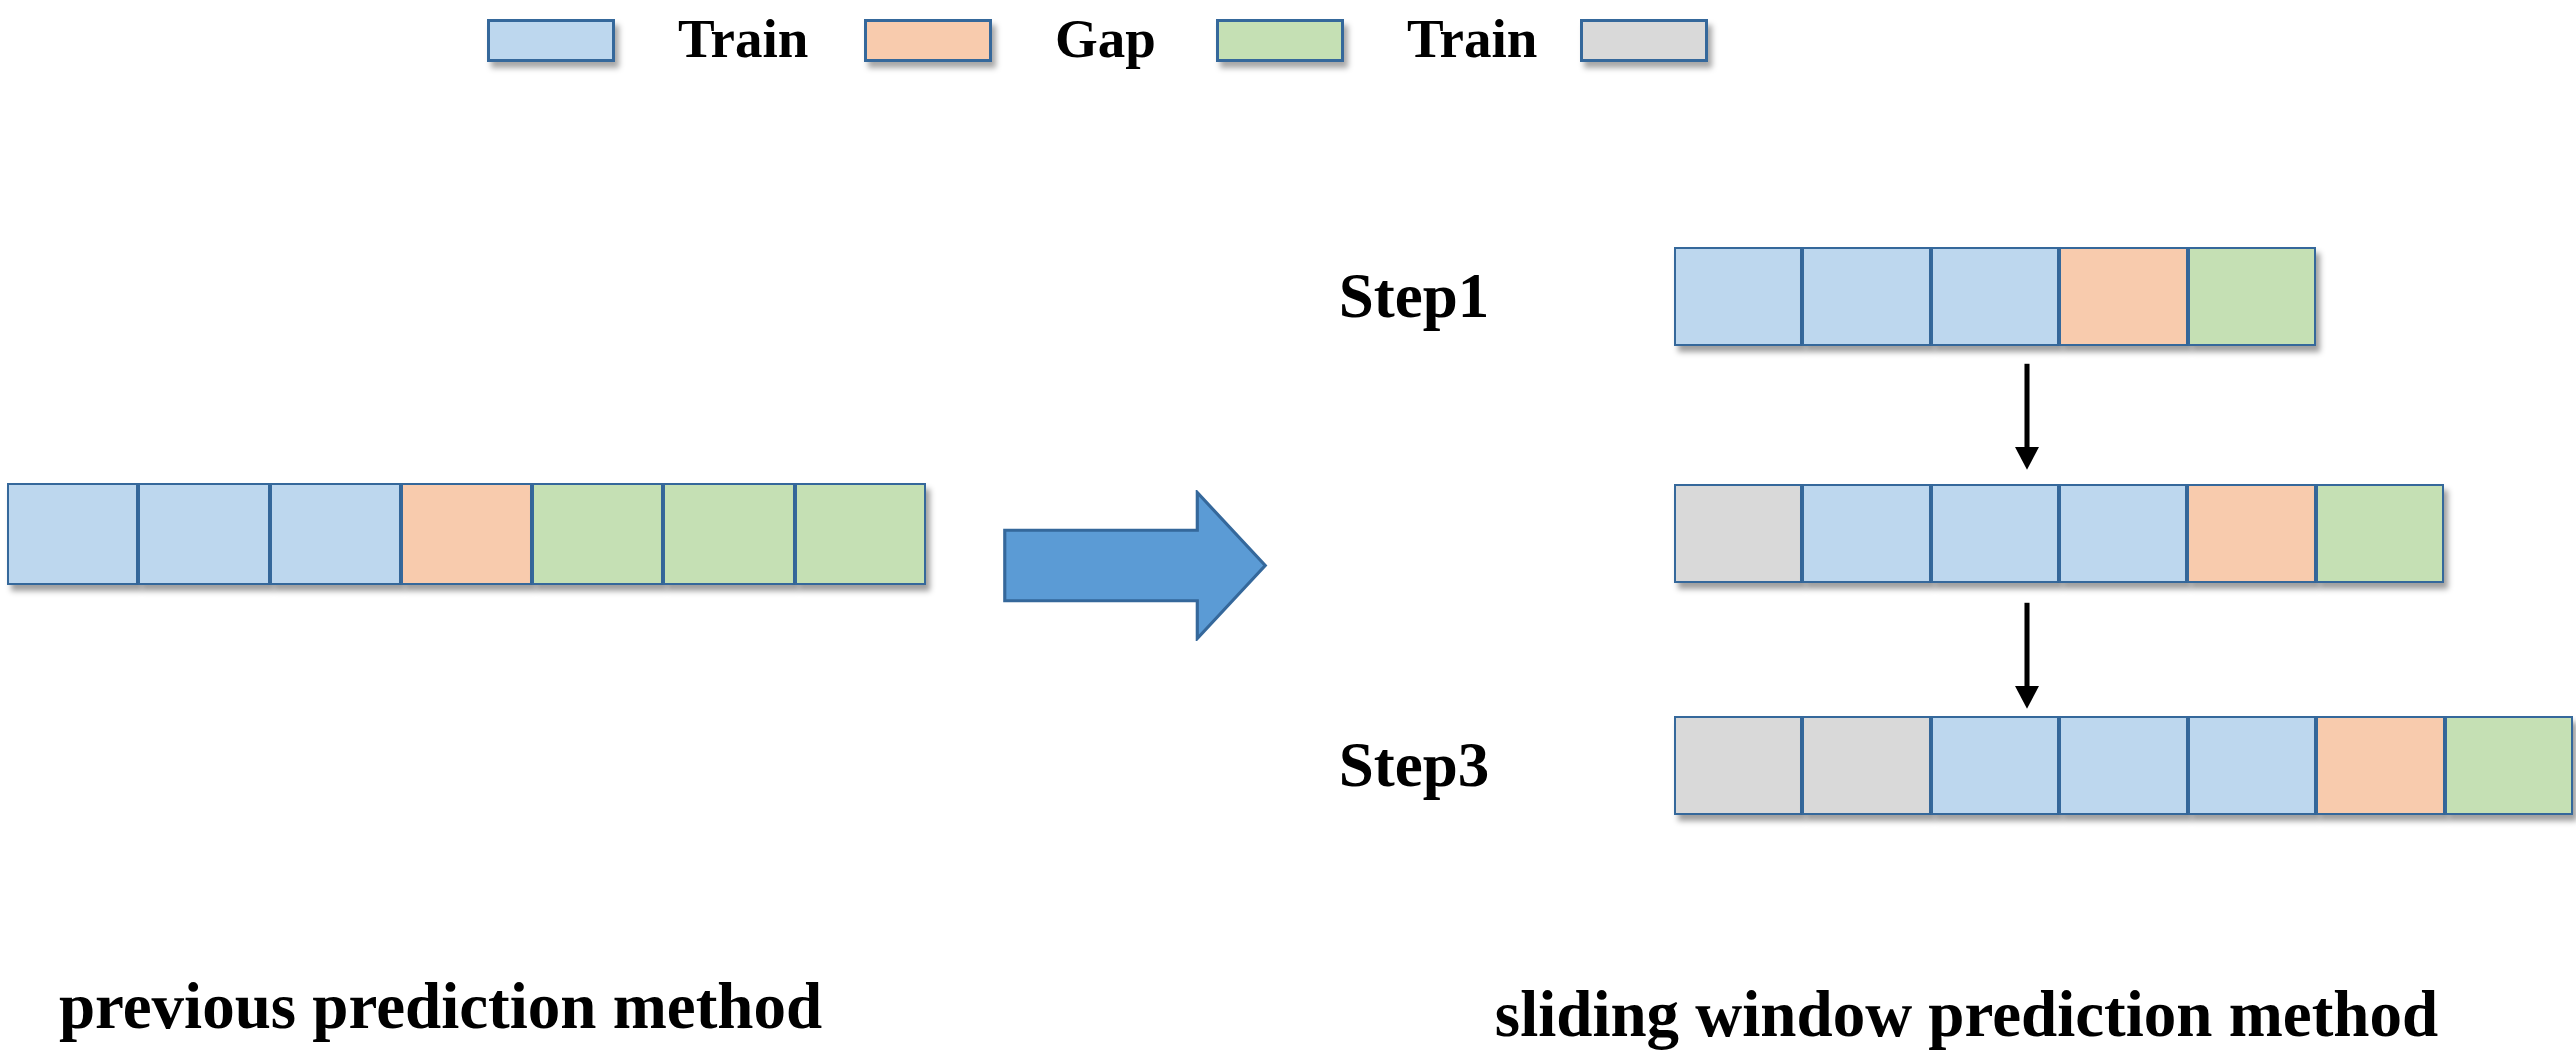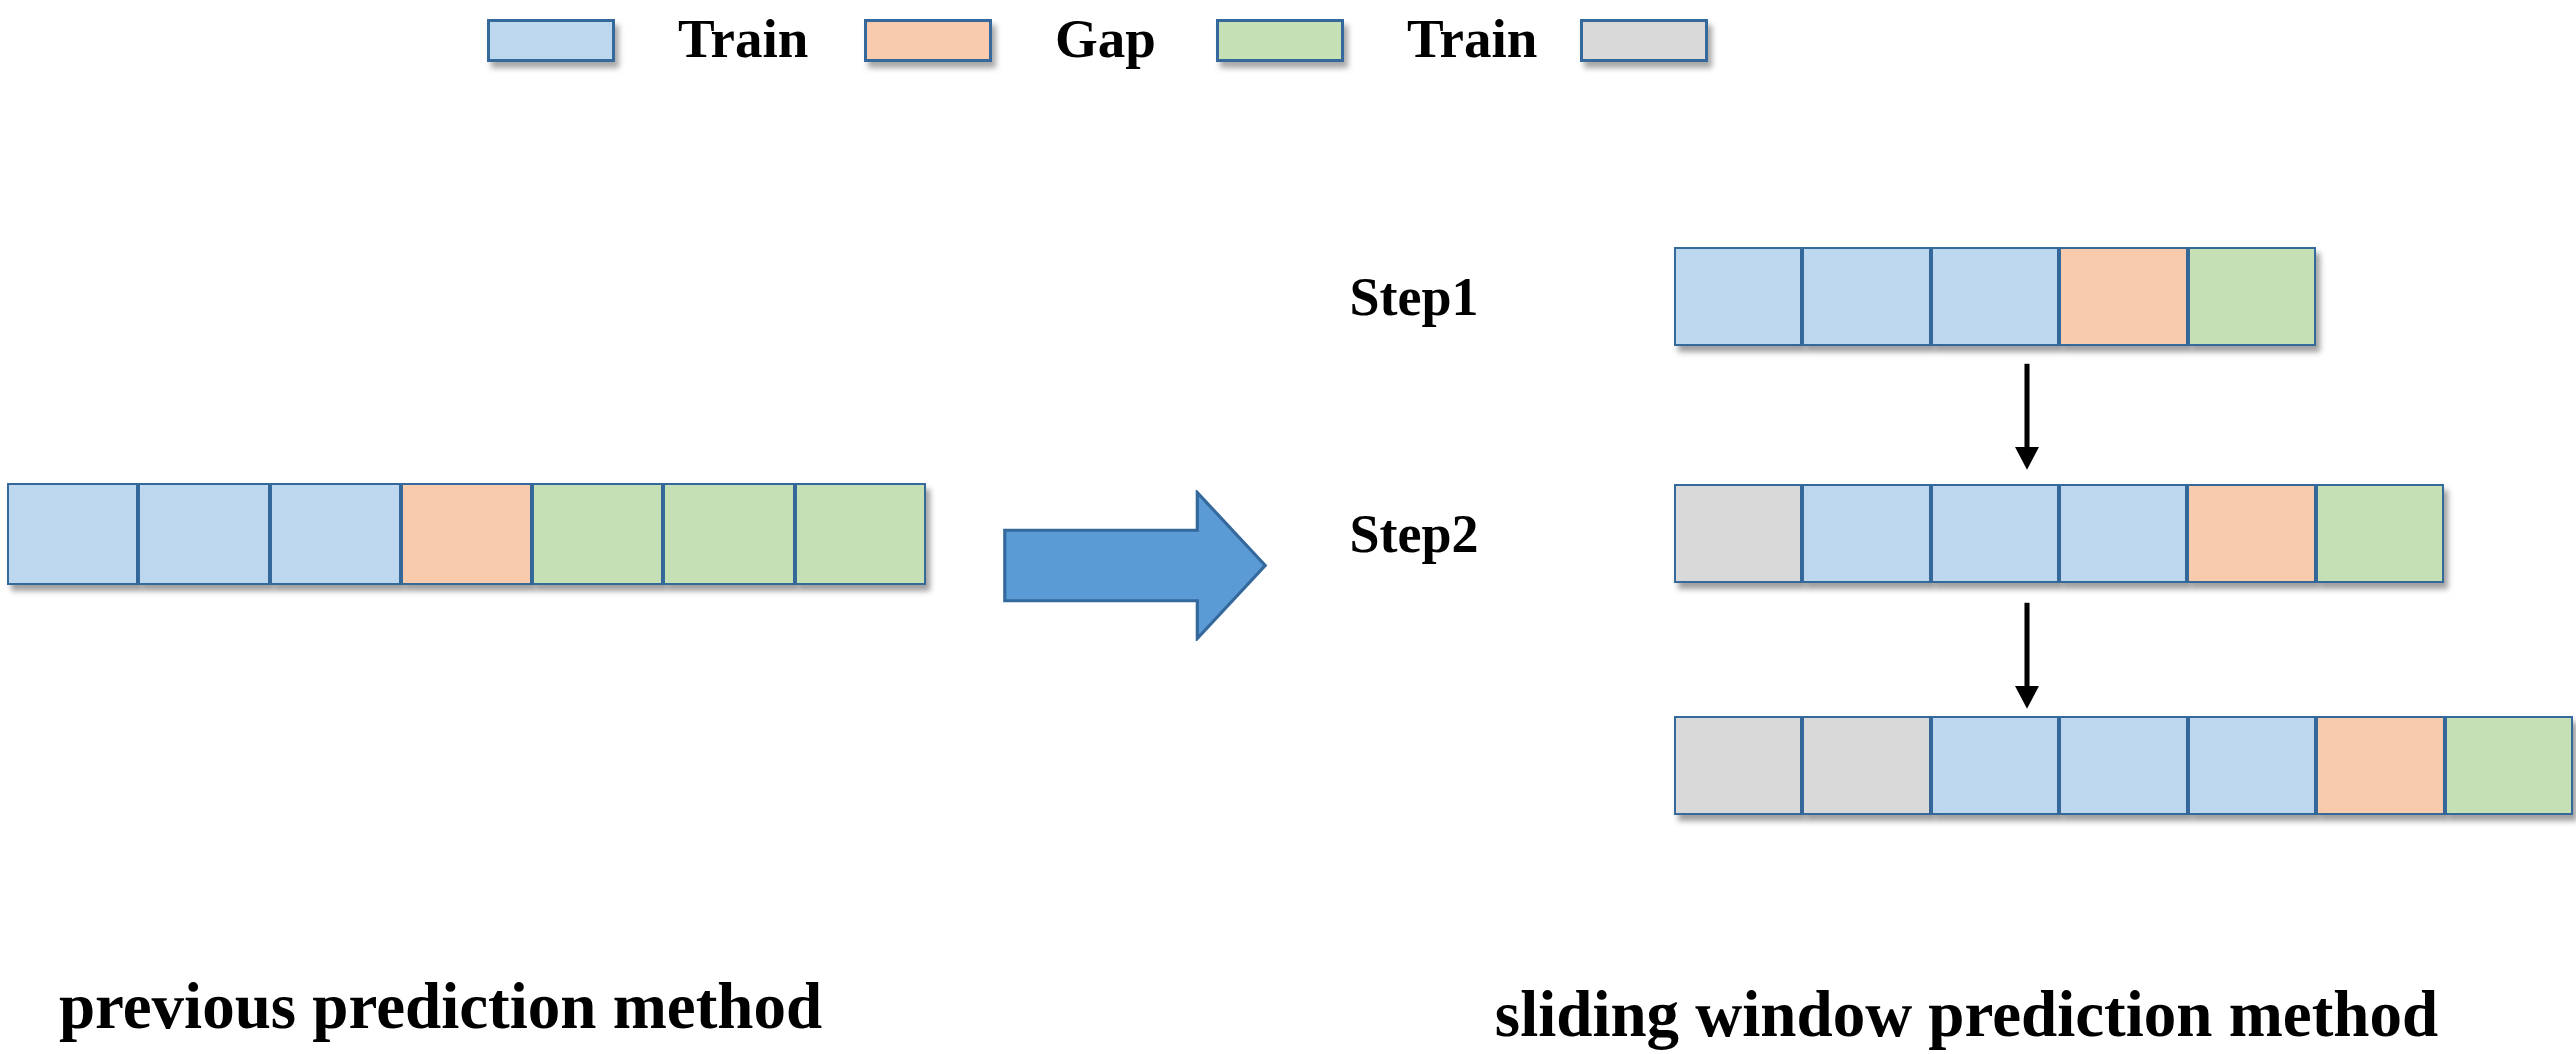--- a/index.html
+++ b/index.html
@@ -55,21 +55,21 @@
 
   
   .step-label {
     position: absolute;
     left: 1326px;
     width: 176px;
     height: 99px;
     display: flex;
     align-items: center;
     justify-content: center;
-    font-size: 54px;
+    font-size: 63px;
     font-weight: bold;
     color: #000;
     line-height: 1;
   }
 
   
   .big-arrow {
     position: absolute;
     left: 1002px;
     top: 490px;
@@ -141,35 +141,35 @@
       <div class="cell" style="background: rgb(189, 215, 238);"></div>
       <div class="cell" style="background: rgb(248, 203, 173);"></div>
       <div class="cell" style="background: rgb(197, 224, 180);"></div>
     </div>
 
   <svg id="down-arrow-1" class="down-arrow" viewBox="0 0 60 176">
     <line x1="30" y1="6" x2="30" y2="144" style="stroke:var(--down_arrow,#000); stroke-width:8;"></line>
     <polygon points="11,138 49,138 30,174" style="fill:var(--down_arrow,#000);"></polygon>
   </svg>
 
-  <div class="step-label" style="top:484px">Step2</div>
   <div class="row" style="left:1674px; top:484px; width:770px; height:99px">
       <div class="cell" style="background: rgb(217, 217, 217);"></div>
       <div class="cell" style="background: rgb(189, 215, 238);"></div>
       <div class="cell" style="background: rgb(189, 215, 238);"></div>
       <div class="cell" style="background: rgb(189, 215, 238);"></div>
       <div class="cell" style="background: rgb(248, 203, 173);"></div>
       <div class="cell" style="background: rgb(197, 224, 180);"></div>
     </div>
 
   <svg id="down-arrow-2" class="down-arrow" viewBox="0 0 60 176">
     <line x1="30" y1="6" x2="30" y2="144" style="stroke:var(--down_arrow,#000); stroke-width:8;"></line>
     <polygon points="11,138 49,138 30,174" style="fill:var(--down_arrow,#000);"></polygon>
   </svg>
 
+  <div class="step-label" style="top:716px">Step3</div>
   <div class="row" style="left:1674px; top:716px; width:899px; height:99px">
       <div class="cell" style="background: rgb(217, 217, 217);"></div>
       <div class="cell" style="background: rgb(217, 217, 217);"></div>
       <div class="cell" style="background: rgb(189, 215, 238);"></div>
       <div class="cell" style="background: rgb(189, 215, 238);"></div>
       <div class="cell" style="background: rgb(189, 215, 238);"></div>
       <div class="cell" style="background: rgb(248, 203, 173);"></div>
       <div class="cell" style="background: rgb(197, 224, 180);"></div>
     </div>
 

